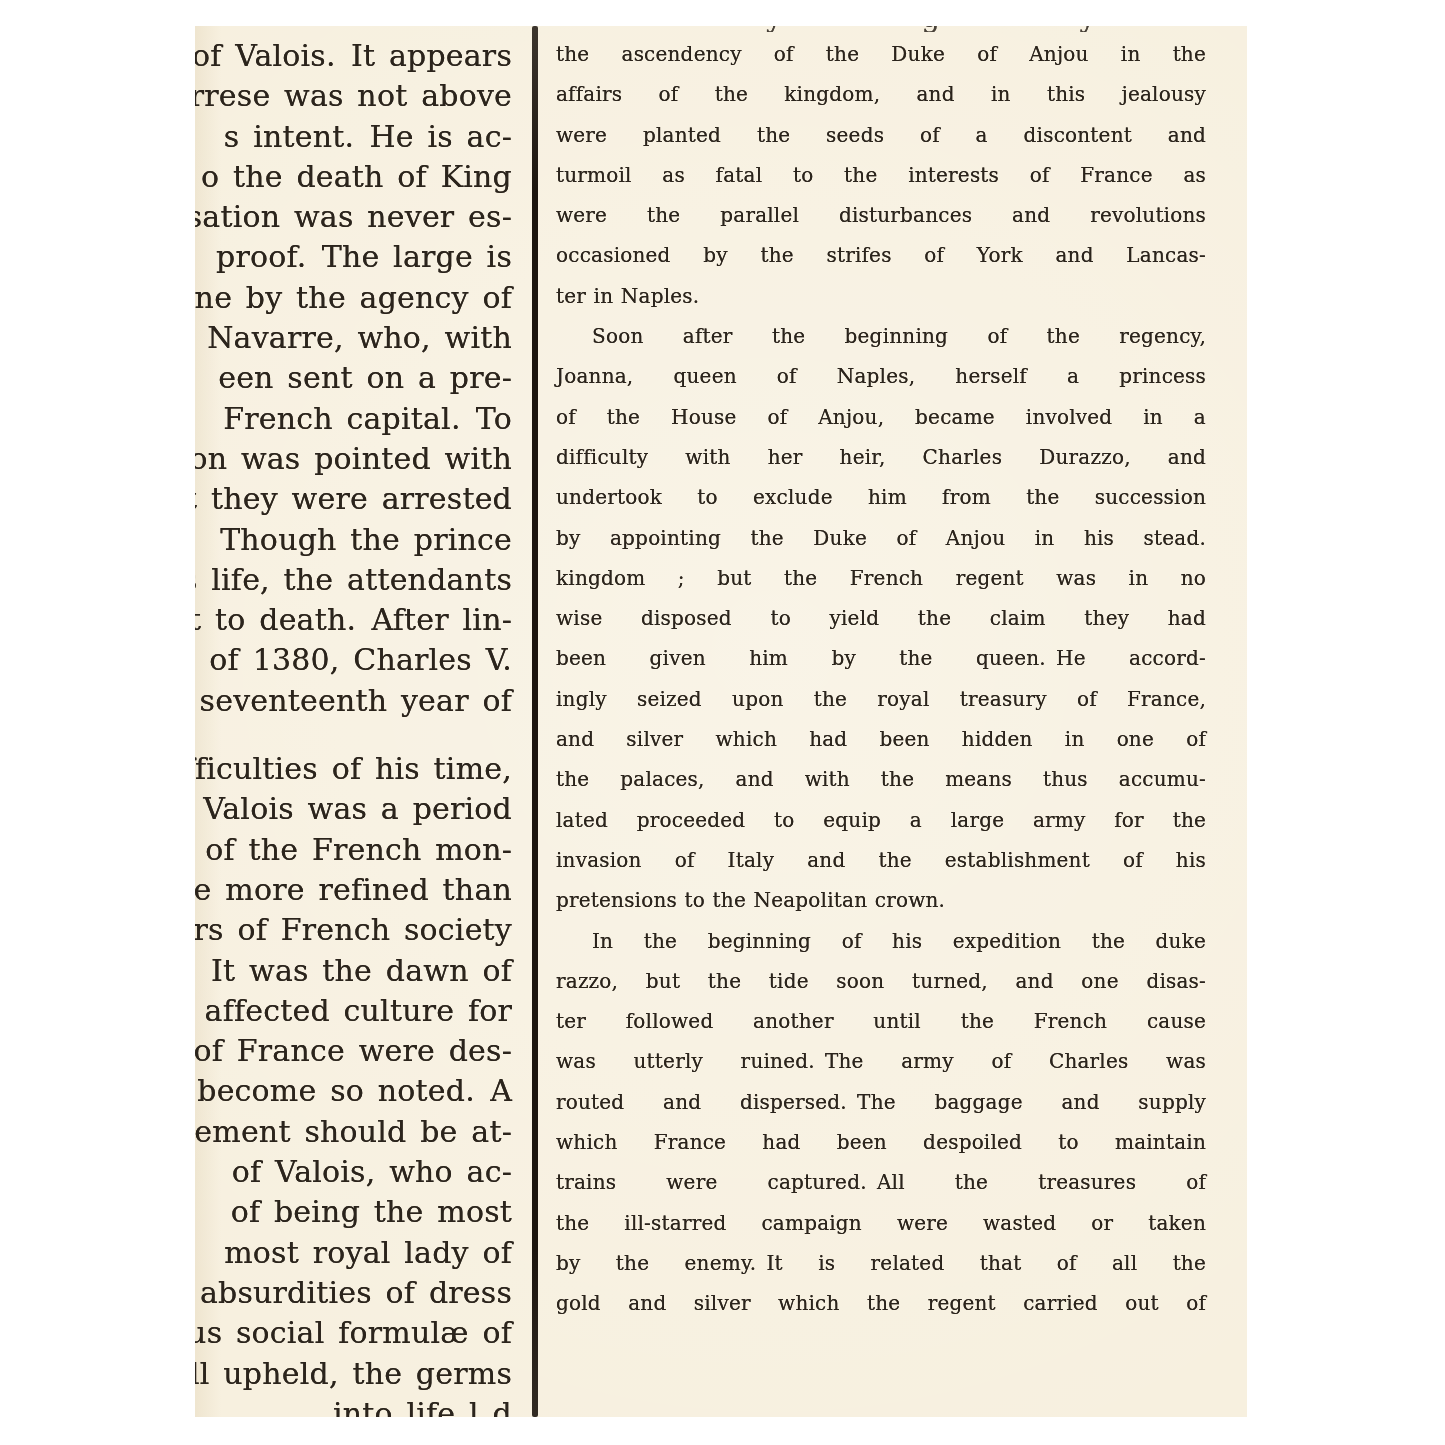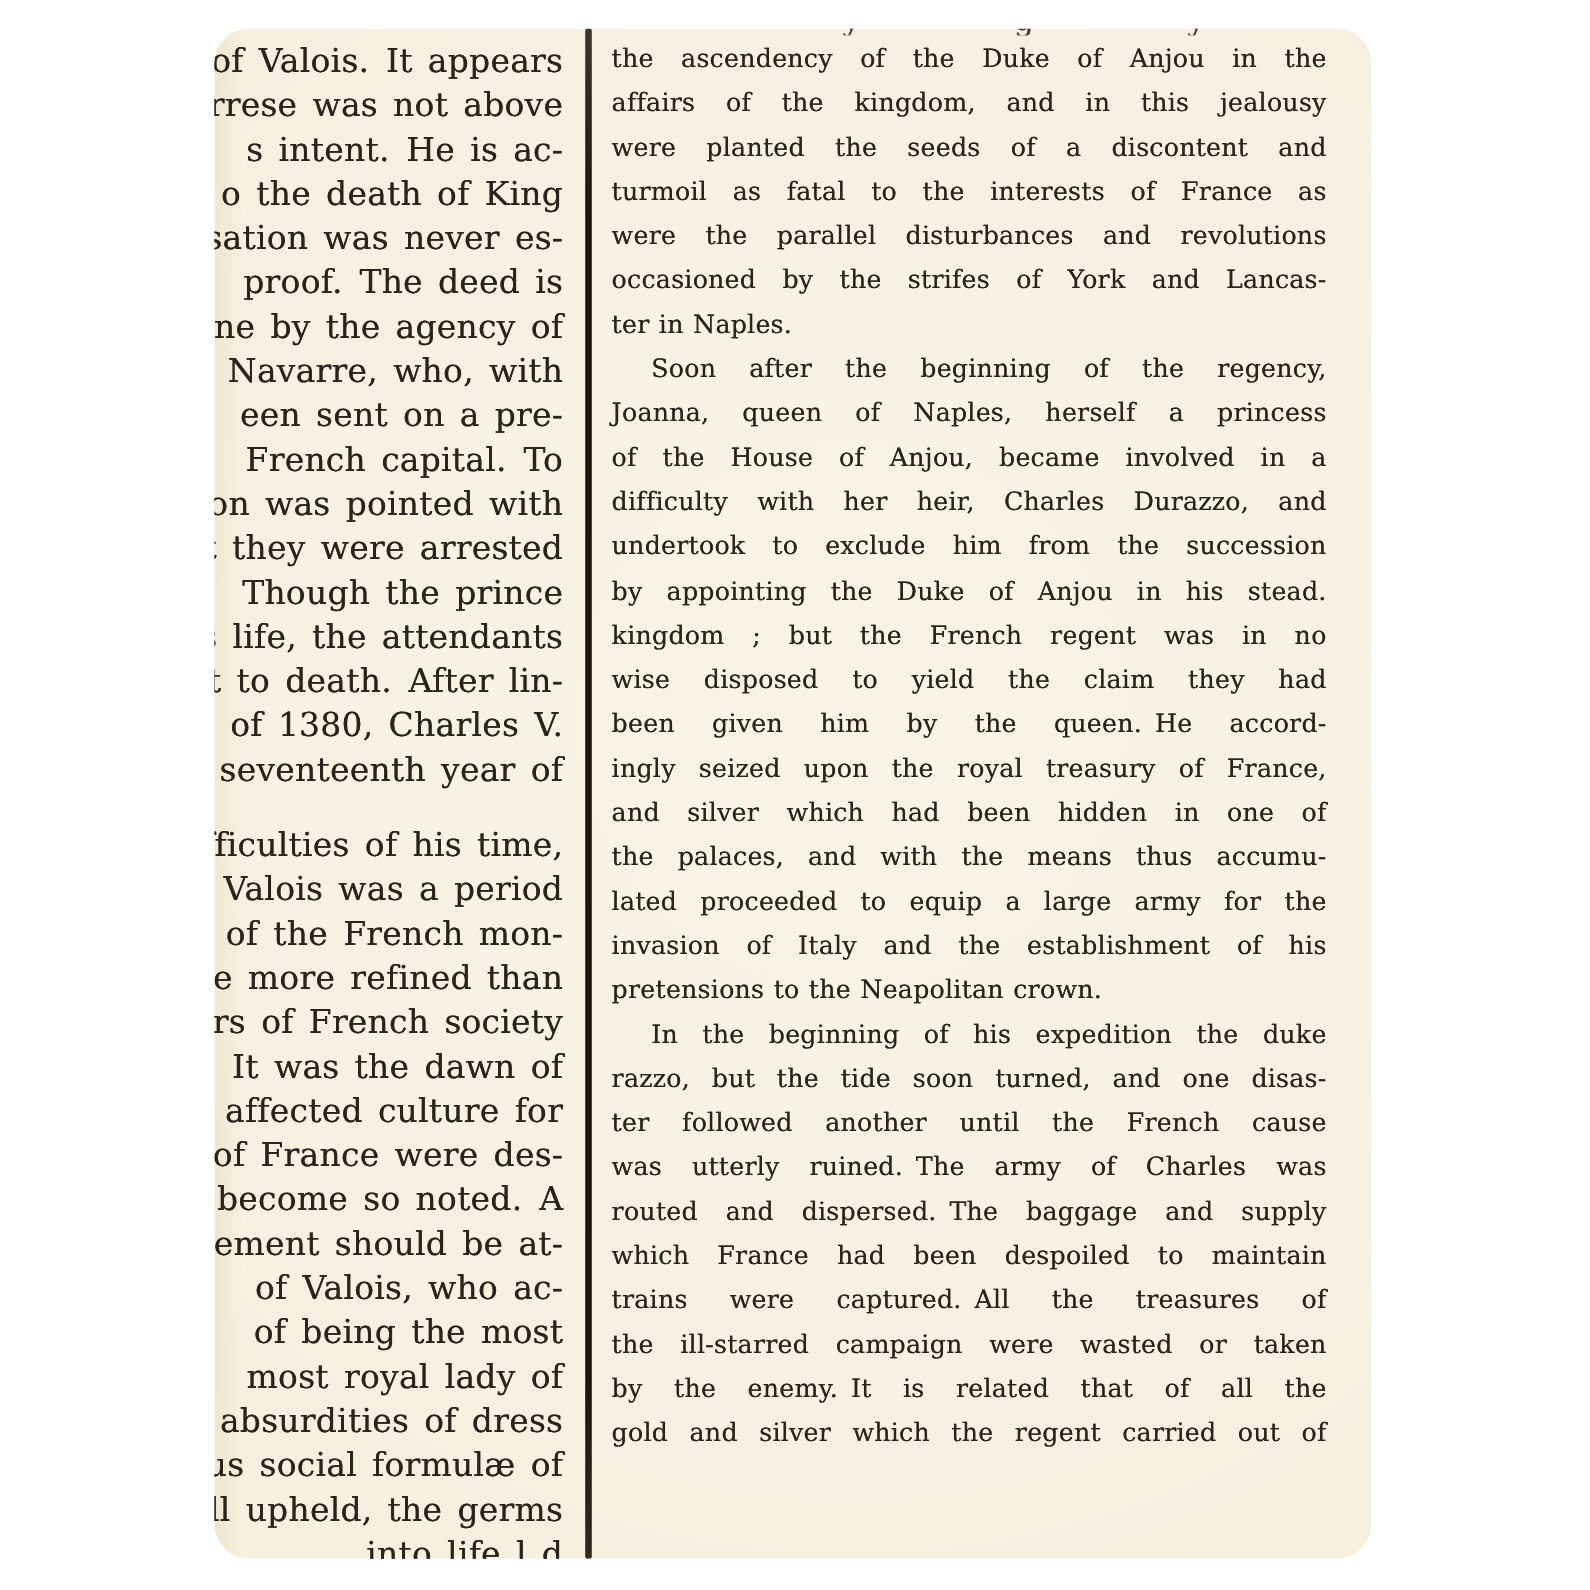--- a/index.html
+++ b/index.html
@@ -14,35 +14,34 @@
     position:relative;width:1445px;height:1445px;background:var(--surround);overflow:hidden;
   }
   .paper{
     position:absolute;left:195px;top:26px;width:1052px;height:1391px;
     background:
       radial-gradient(ellipse 120% 90% at 55% 45%, rgba(255,255,255,0.25), rgba(0,0,0,0) 70%),
       linear-gradient(90deg, rgba(214,196,160,0.25) 0px, rgba(0,0,0,0) 26px),
       var(--paper);
     overflow:hidden;
     color:var(--ink);
-    border-radius:32px;
   }
   .col{position:absolute;}
   .line{
     height:40.3px;line-height:40.3px;
     letter-spacing:0.2px;
     text-shadow:0 0 0.55px rgba(43,36,28,0.85);
   }
   
   .col-left{left:0;top:10px;width:317px;font-size:30px;}
   .col-left .line{direction:rtl;text-align:right;white-space:nowrap;word-spacing:4px;}
   .col-left .line > span{direction:ltr;unicode-bidi:isolate;}
   .gap-before{margin-top:28px;}
   
-  .col-right{left:361px;top:8px;width:650px;font-size:23px;}
+  .col-right{left:361px;top:8px;width:650px;font-size:20px;}
   .col-right .line{text-align:justify;text-align-last:justify;word-spacing:1px;}
   .col-right .line.align-left{text-align-last:left;}
   .col-right .line.indent{text-indent:36px;}
   .divider{
     position:absolute;left:337px;top:0;width:5.5px;height:100%;
     background:linear-gradient(180deg, rgba(28,21,14,0.85), var(--divider) 12%, var(--divider) 88%, rgba(28,21,14,0.9));
     border-radius:2px;
   }
   
   .cropped-bottom-left{word-spacing:28px;}
@@ -64,21 +63,21 @@
     <div class="top-frag">
       <span>y g y</span>
     </div>
 
     <div class="col col-left" id="left-col">
         <div class="line" dir="rtl"><span dir="ltr">of Valois. It appears</span></div>
         <div class="line" dir="rtl"><span dir="ltr">varrese was not above</span></div>
         <div class="line" dir="rtl"><span dir="ltr">s intent. He is ac-</span></div>
         <div class="line" dir="rtl"><span dir="ltr">o the death of King</span></div>
         <div class="line" dir="rtl"><span dir="ltr">usation was never es-</span></div>
-        <div class="line" dir="rtl"><span dir="ltr">proof. The deed is</span></div>
+        <div class="line" dir="rtl"><span dir="ltr">proof. The large is</span></div>
         <div class="line" dir="rtl"><span dir="ltr">one by the agency of</span></div>
         <div class="line" dir="rtl"><span dir="ltr">Navarre, who, with</span></div>
         <div class="line" dir="rtl"><span dir="ltr">een sent on a pre-</span></div>
         <div class="line" dir="rtl"><span dir="ltr">French capital. To</span></div>
         <div class="line" dir="rtl"><span dir="ltr">cion was pointed with</span></div>
         <div class="line" dir="rtl"><span dir="ltr">at they were arrested</span></div>
         <div class="line" dir="rtl"><span dir="ltr">Though the prince</span></div>
         <div class="line" dir="rtl"><span dir="ltr">s life, the attendants</span></div>
         <div class="line" dir="rtl"><span dir="ltr">t to death. After lin-</span></div>
         <div class="line" dir="rtl"><span dir="ltr">of 1380, Charles V.</span></div>

